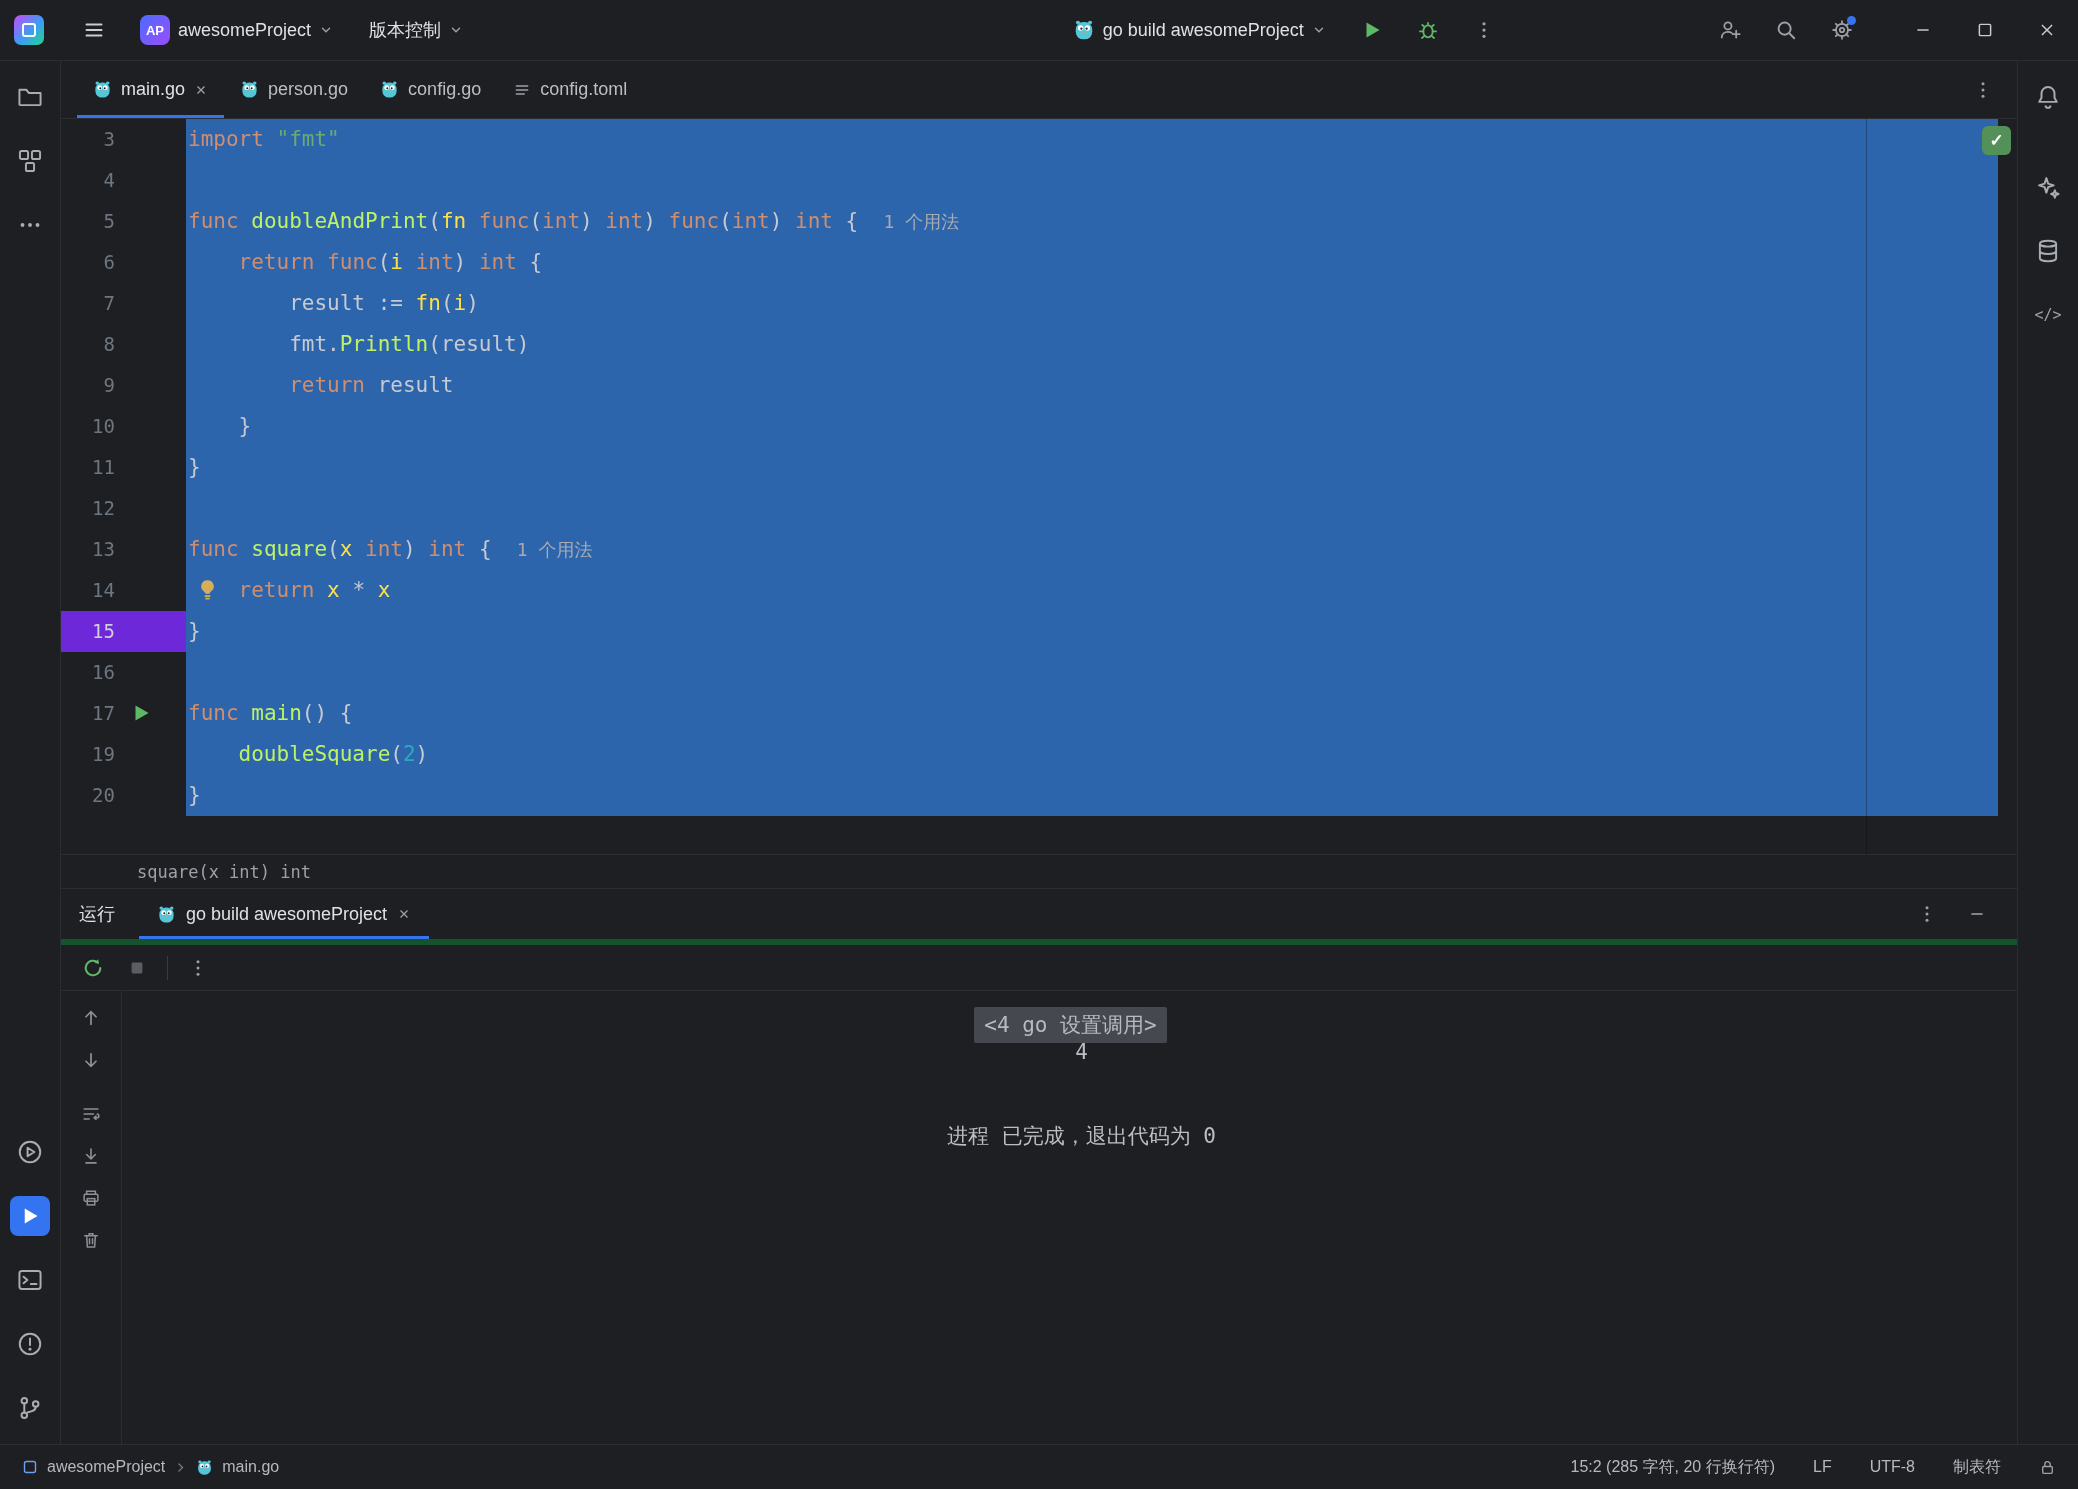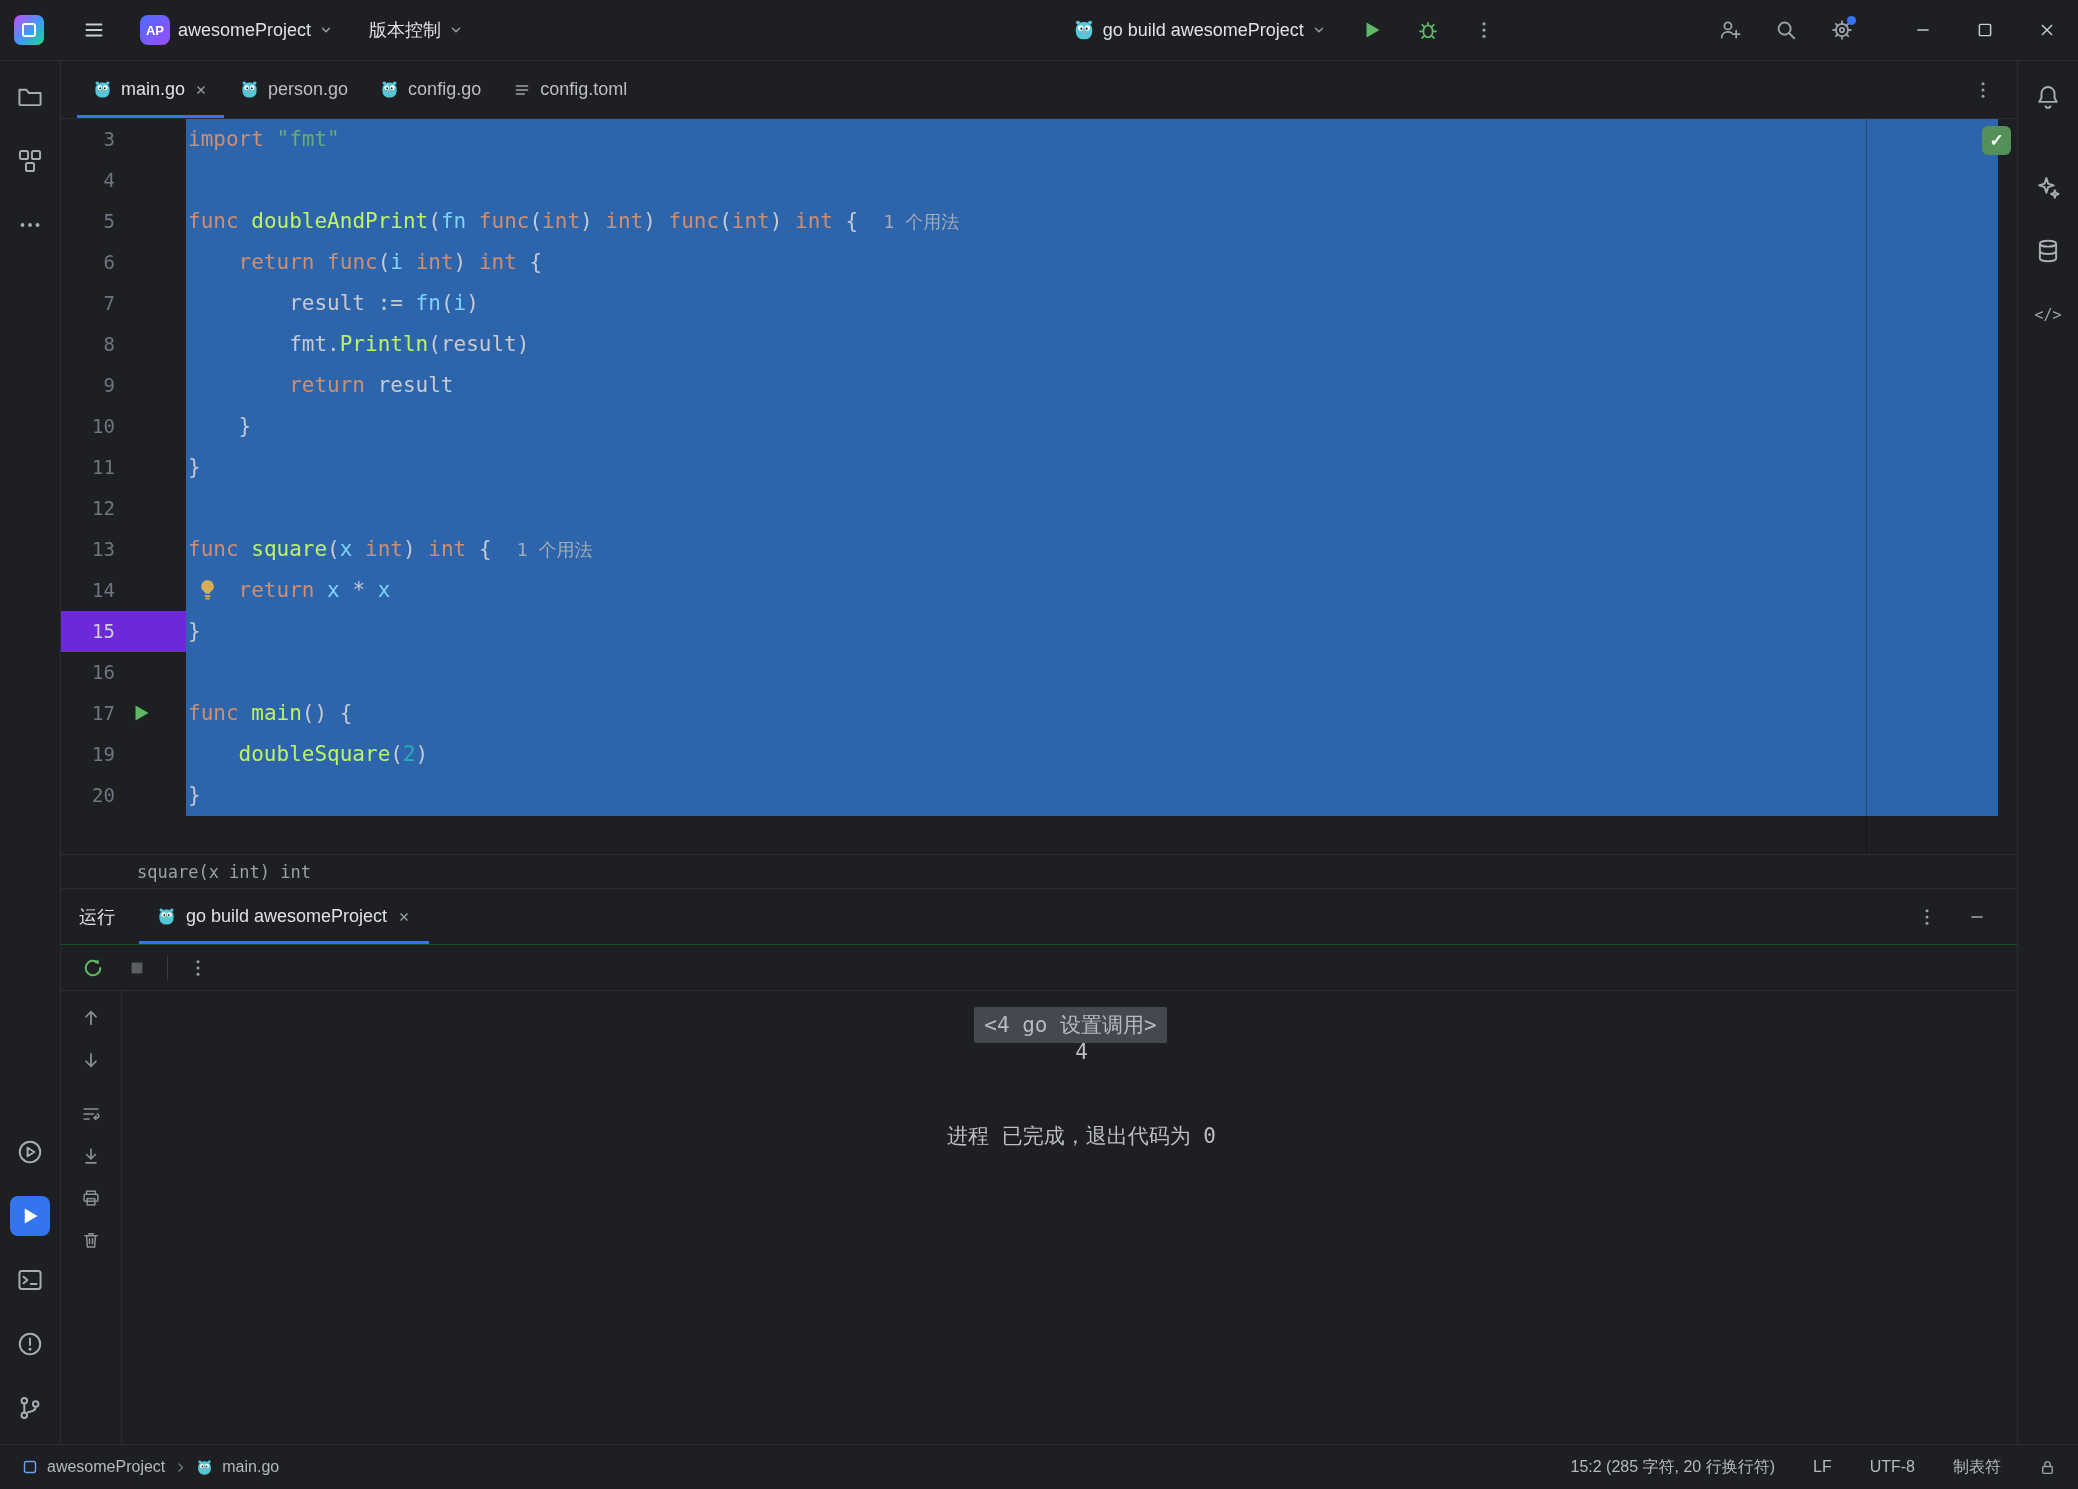--- a/index.html
+++ b/index.html
@@ -51,37 +51,37 @@
   
   .editor { flex:1; position:relative; overflow:hidden; background:#1e1f22; }
   .ed-line { display:flex; height:41px; line-height:41px; }
   .gutter { flex:0 0 125px; width:125px; position:relative; text-align:right; padding-right:71px;
             font-family:"DejaVu Sans Mono",monospace; font-size:19px; color:#6e7681; }
   .ed-line.caret .gutter { background:#6d28d9; color:#ced0d6; }
   .code { flex:1; position:relative; padding-left:2px; white-space:pre;
           font-family:"DejaVu Sans Mono",monospace; font-size:21px; color:#bcbec4;
           background:#2d65ad; }
   .tk-k { color:#cf8e6d; } .tk-s { color:#6aab73; } .tk-n { color:#2aacb8; }
-  .tk-p { color:#7dd3fc; } .tk-f { color:#bef264; } .tk-t { color:#c7cad1; }
+  .tk-p { color:#fde047; } .tk-f { color:#bef264; } .tk-t { color:#c7cad1; }
   .tk-h { color:#a6abb3; font-size:18px; }
   .grun { position:absolute; left:69px; top:9px; }
   .bulb { position:absolute; left:10px; top:8px; }
   .margin-guide { position:absolute; left:1805px; top:0; bottom:0; width:1px; background:rgba(0,0,0,.28); }
   .scroll-strip { position:absolute; right:0; top:0; bottom:0; width:19px; background:#1e1f22; }
   .check-widget { position:absolute; top:7px; right:6px; width:29px; height:29px; border-radius:6px;
                   background:#549159; color:#fff; font-size:17px; font-weight:bold;
                   display:flex; align-items:center; justify-content:center; border:none; }
 
   .context-bar { height:34px; flex:0 0 34px; display:flex; align-items:center; padding-left:76px;
                  border-top:1px solid #2b2d30; color:#9da0a8;
                  font-family:"DejaVu Sans Mono",monospace; font-size:17px; }
 
   
   .run-panel { height:556px; flex:0 0 556px; display:flex; flex-direction:column; border-top:1px solid #2b2d30; }
-  .rp-header { height:56px; flex:0 0 56px; display:flex; align-items:stretch; border-bottom:1px solid #14532d; }
+  .rp-header { height:56px; flex:0 0 56px; display:flex; align-items:stretch; border-bottom:6px solid #14532d; }
   .rp-title { align-self:center; margin:0 24px 0 18px; font-size:18px; color:#dfe1e5; }
   .rp-tab { display:flex; align-items:center; gap:10px; padding:0 18px; position:relative;
             font-size:18px; color:#dfe1e5; background:none; border:none; }
   .rp-tab::after { content:""; position:absolute; left:0; right:0; bottom:0; height:3px; background:#3574f0; }
   .rp-header-right { margin-left:auto; display:flex; align-items:center; gap:22px; padding-right:26px; }
   .rp-toolbar { height:46px; flex:0 0 46px; display:flex; align-items:center; gap:16px; padding-left:18px;
                 border-bottom:1px solid #2b2d30; }
   .vsep { width:1px; height:24px; background:#393b40; }
 
   .console { flex:1; display:flex; min-height:0; }

